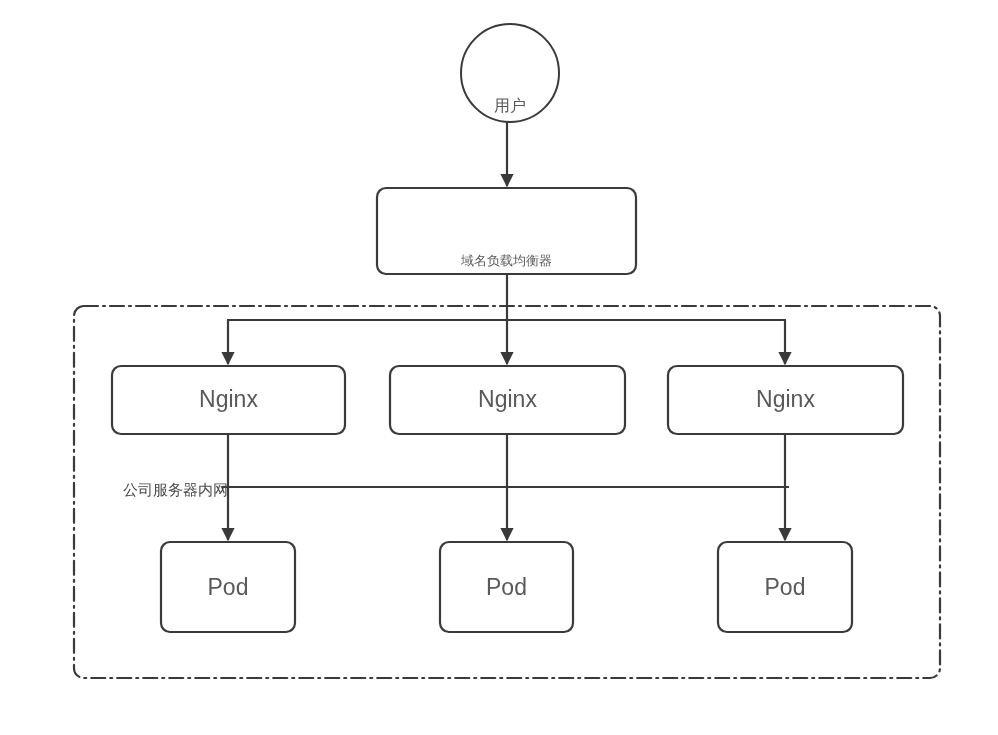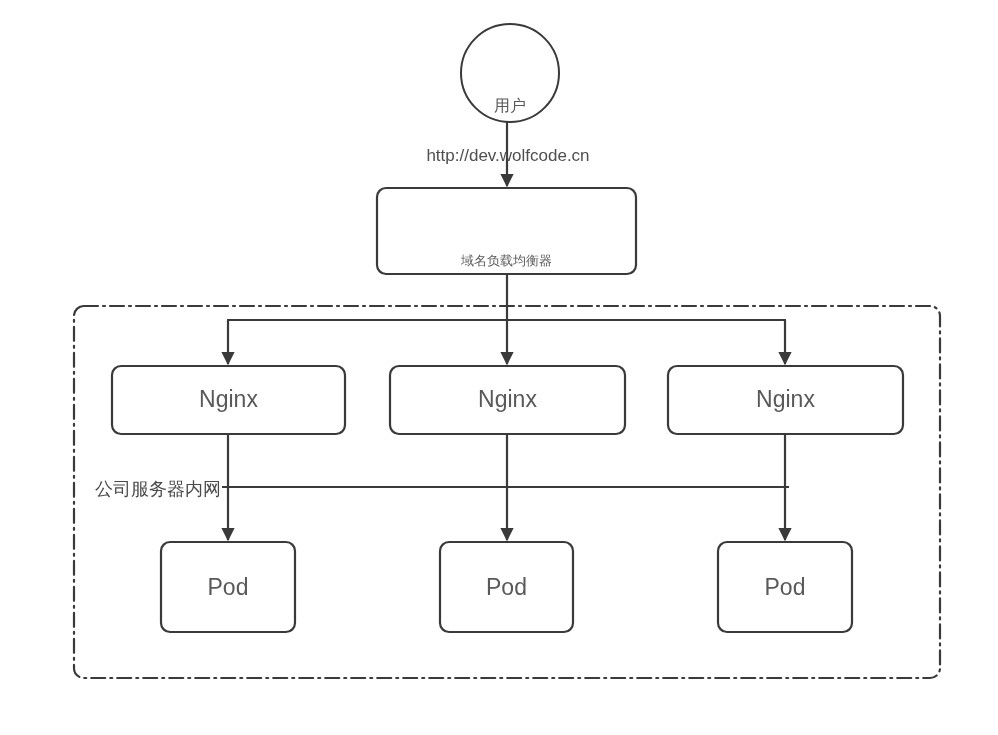--- a/index.html
+++ b/index.html
@@ -57,22 +57,22 @@
   .label-nginx-1 { left: 112px; top: 388px; width: 233px; }
   .label-nginx-2 { left: 390px; top: 388px; width: 235px; }
   .label-nginx-3 { left: 668px; top: 388px; width: 235px; }
   .label-pod-1 { left: 161px; top: 576px; width: 134px; }
   .label-pod-2 { left: 440px; top: 576px; width: 133px; }
   .label-pod-3 { left: 718px; top: 576px; width: 134px; }
   .label-intranet {
     left: 88px;
     top: 478px;
     width: 140px;
-    font-size: 18px;
-    text-align: center;
+    font-size: 15px;
+    text-align: right;
     color: #4a4a4a;
   }
 </style>
 </head>
 <body>
 
 <div id="canvas">
 
   <svg id="diagram-svg" viewBox="0 0 998 735" xmlns="http://www.w3.org/2000/svg">
     <defs>
@@ -107,21 +107,20 @@
 
     <line x1="222" y1="487" x2="789" y2="487" stroke="#3a3a3a" stroke-width="2"></line>
 
     <rect x="161" y="542" width="134" height="90" rx="9" ry="9" fill="#ffffff" stroke="#3a3a3a" stroke-width="2.2"></rect>
     <rect x="440" y="542" width="133" height="90" rx="9" ry="9" fill="#ffffff" stroke="#3a3a3a" stroke-width="2.2"></rect>
     <rect x="718" y="542" width="134" height="90" rx="9" ry="9" fill="#ffffff" stroke="#3a3a3a" stroke-width="2.2"></rect>
   </svg>
 
   <div class="node-label label-user">用户</div>
 
-  <div class="node-label label-url">http://dev.wolfcode.cn</div>
 
   <div class="node-label label-lb">
     <div>域名负载均衡器</div>
   </div>
 
   <div class="node-label label-nginx-1">Nginx</div>
   <div class="node-label label-nginx-2">Nginx</div>
   <div class="node-label label-nginx-3">Nginx</div>
 
   <div class="node-label label-pod-1">Pod</div>

